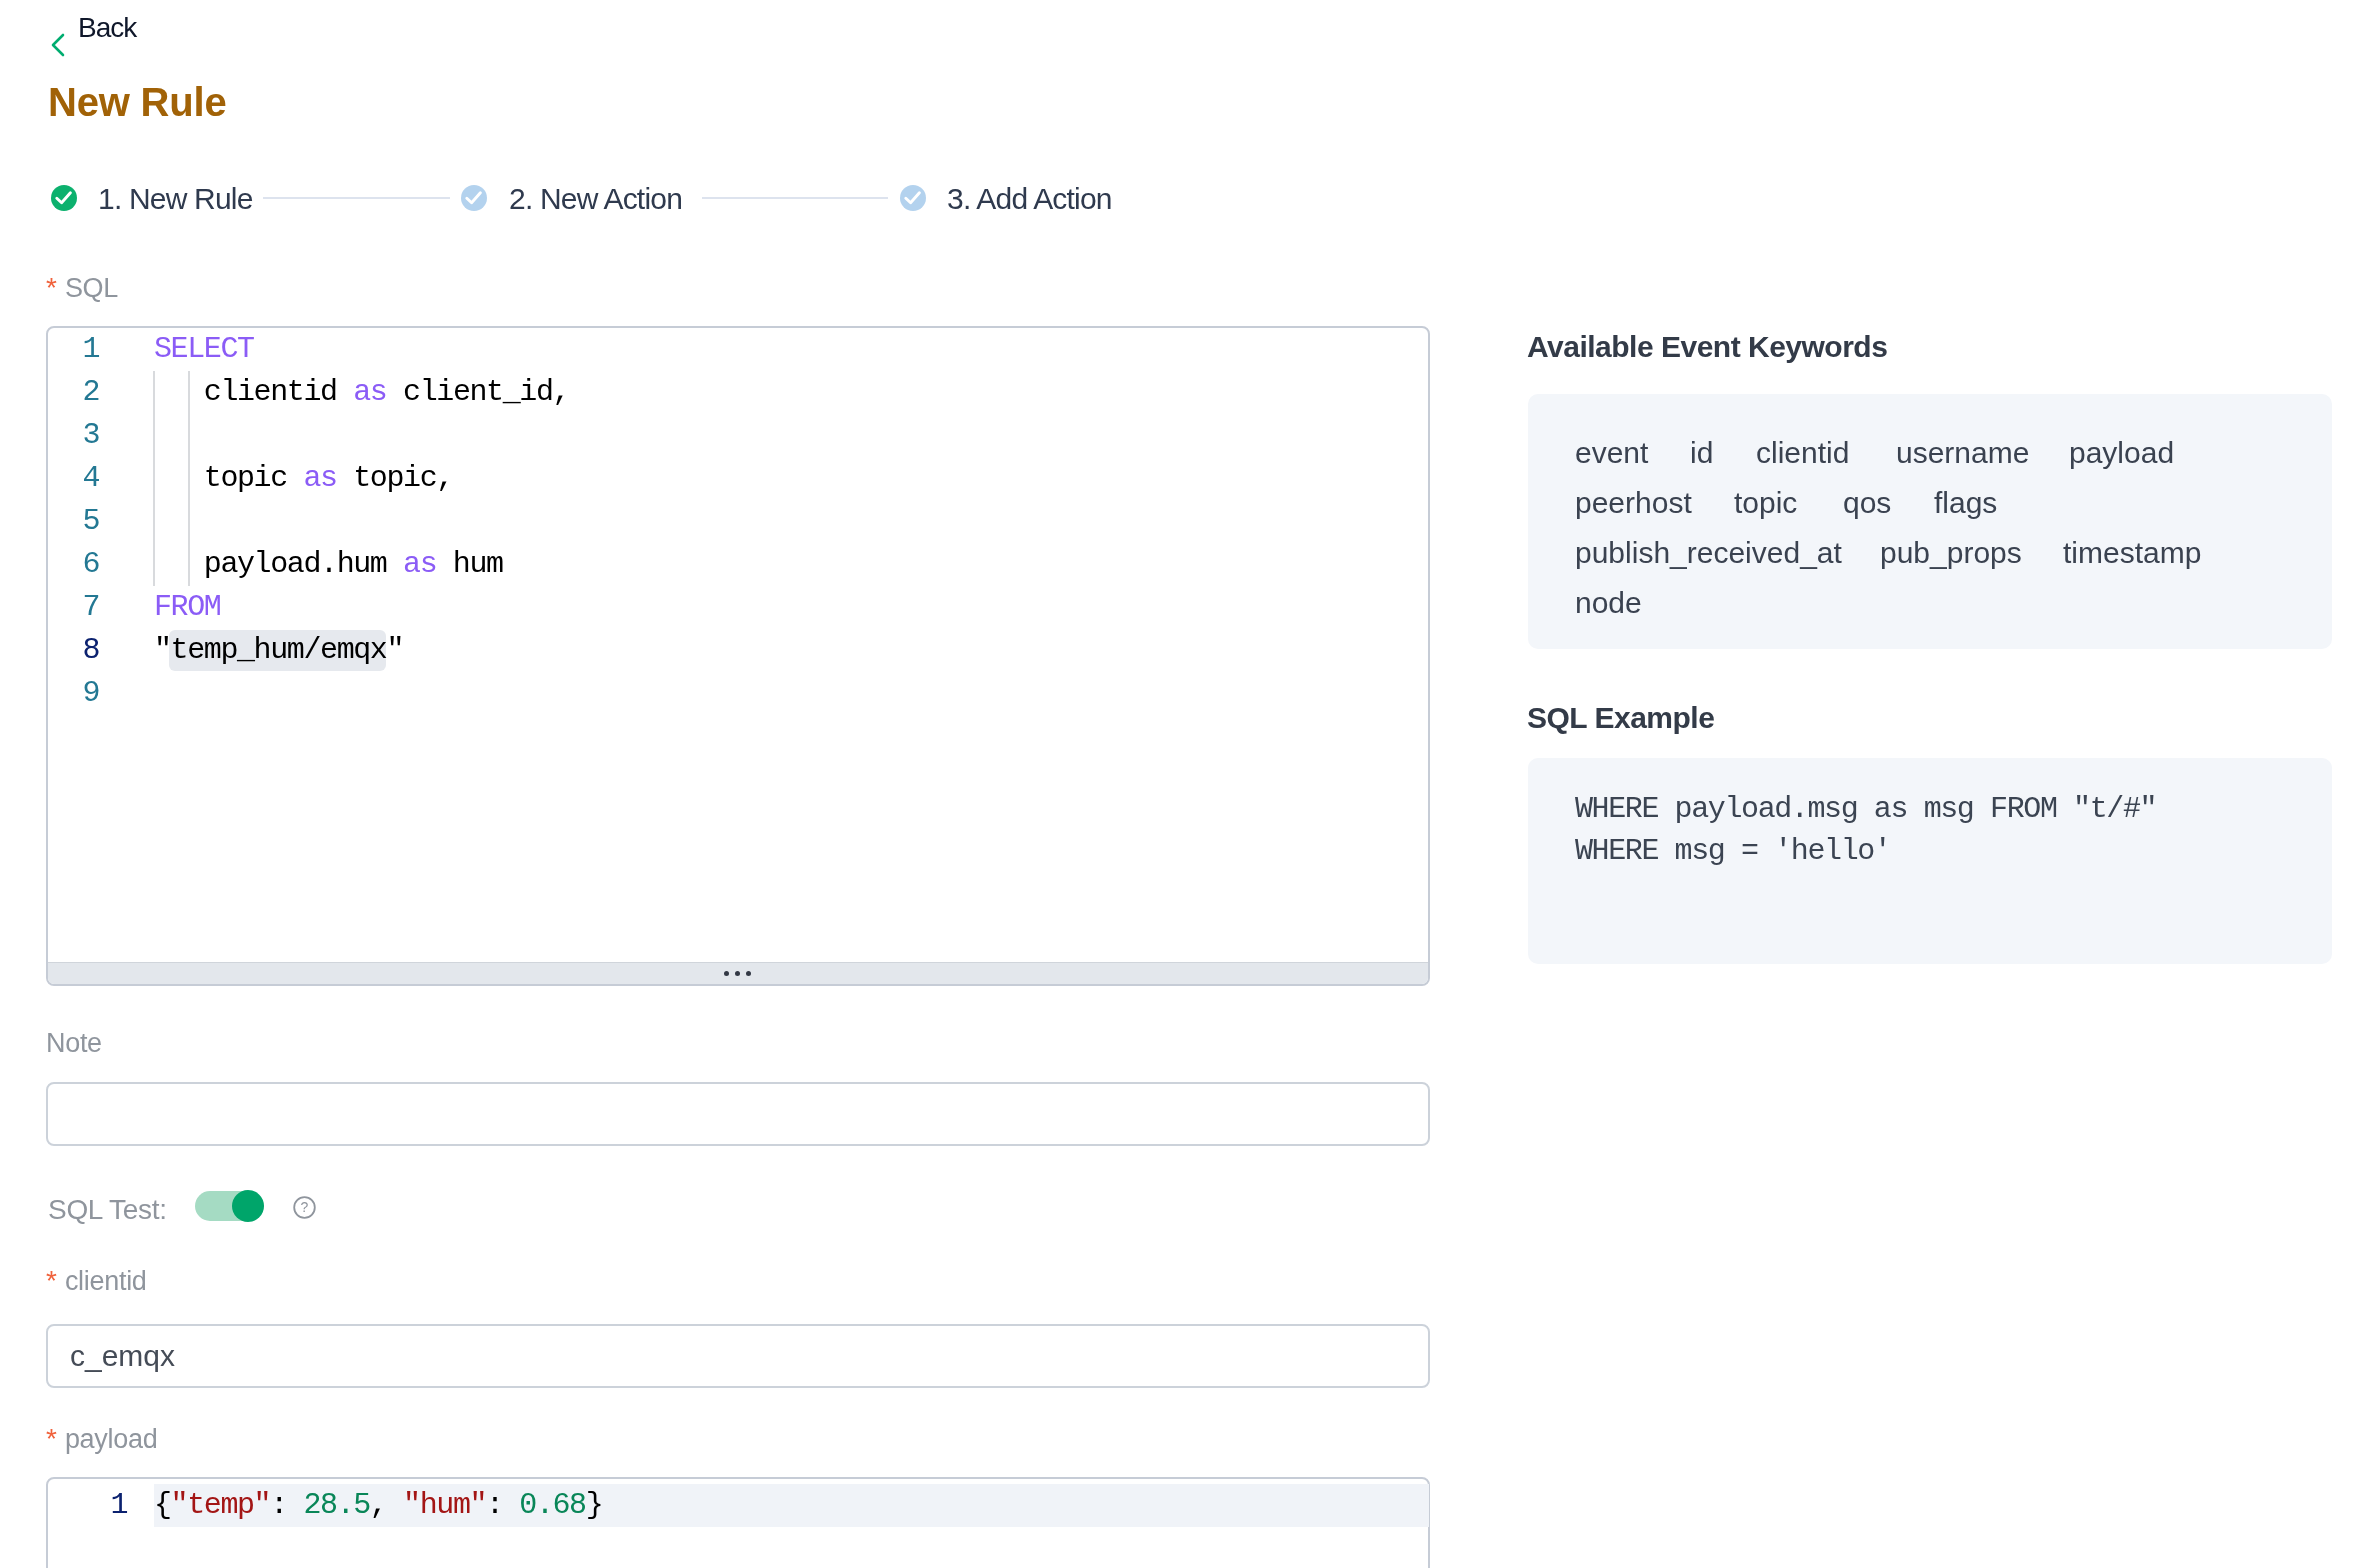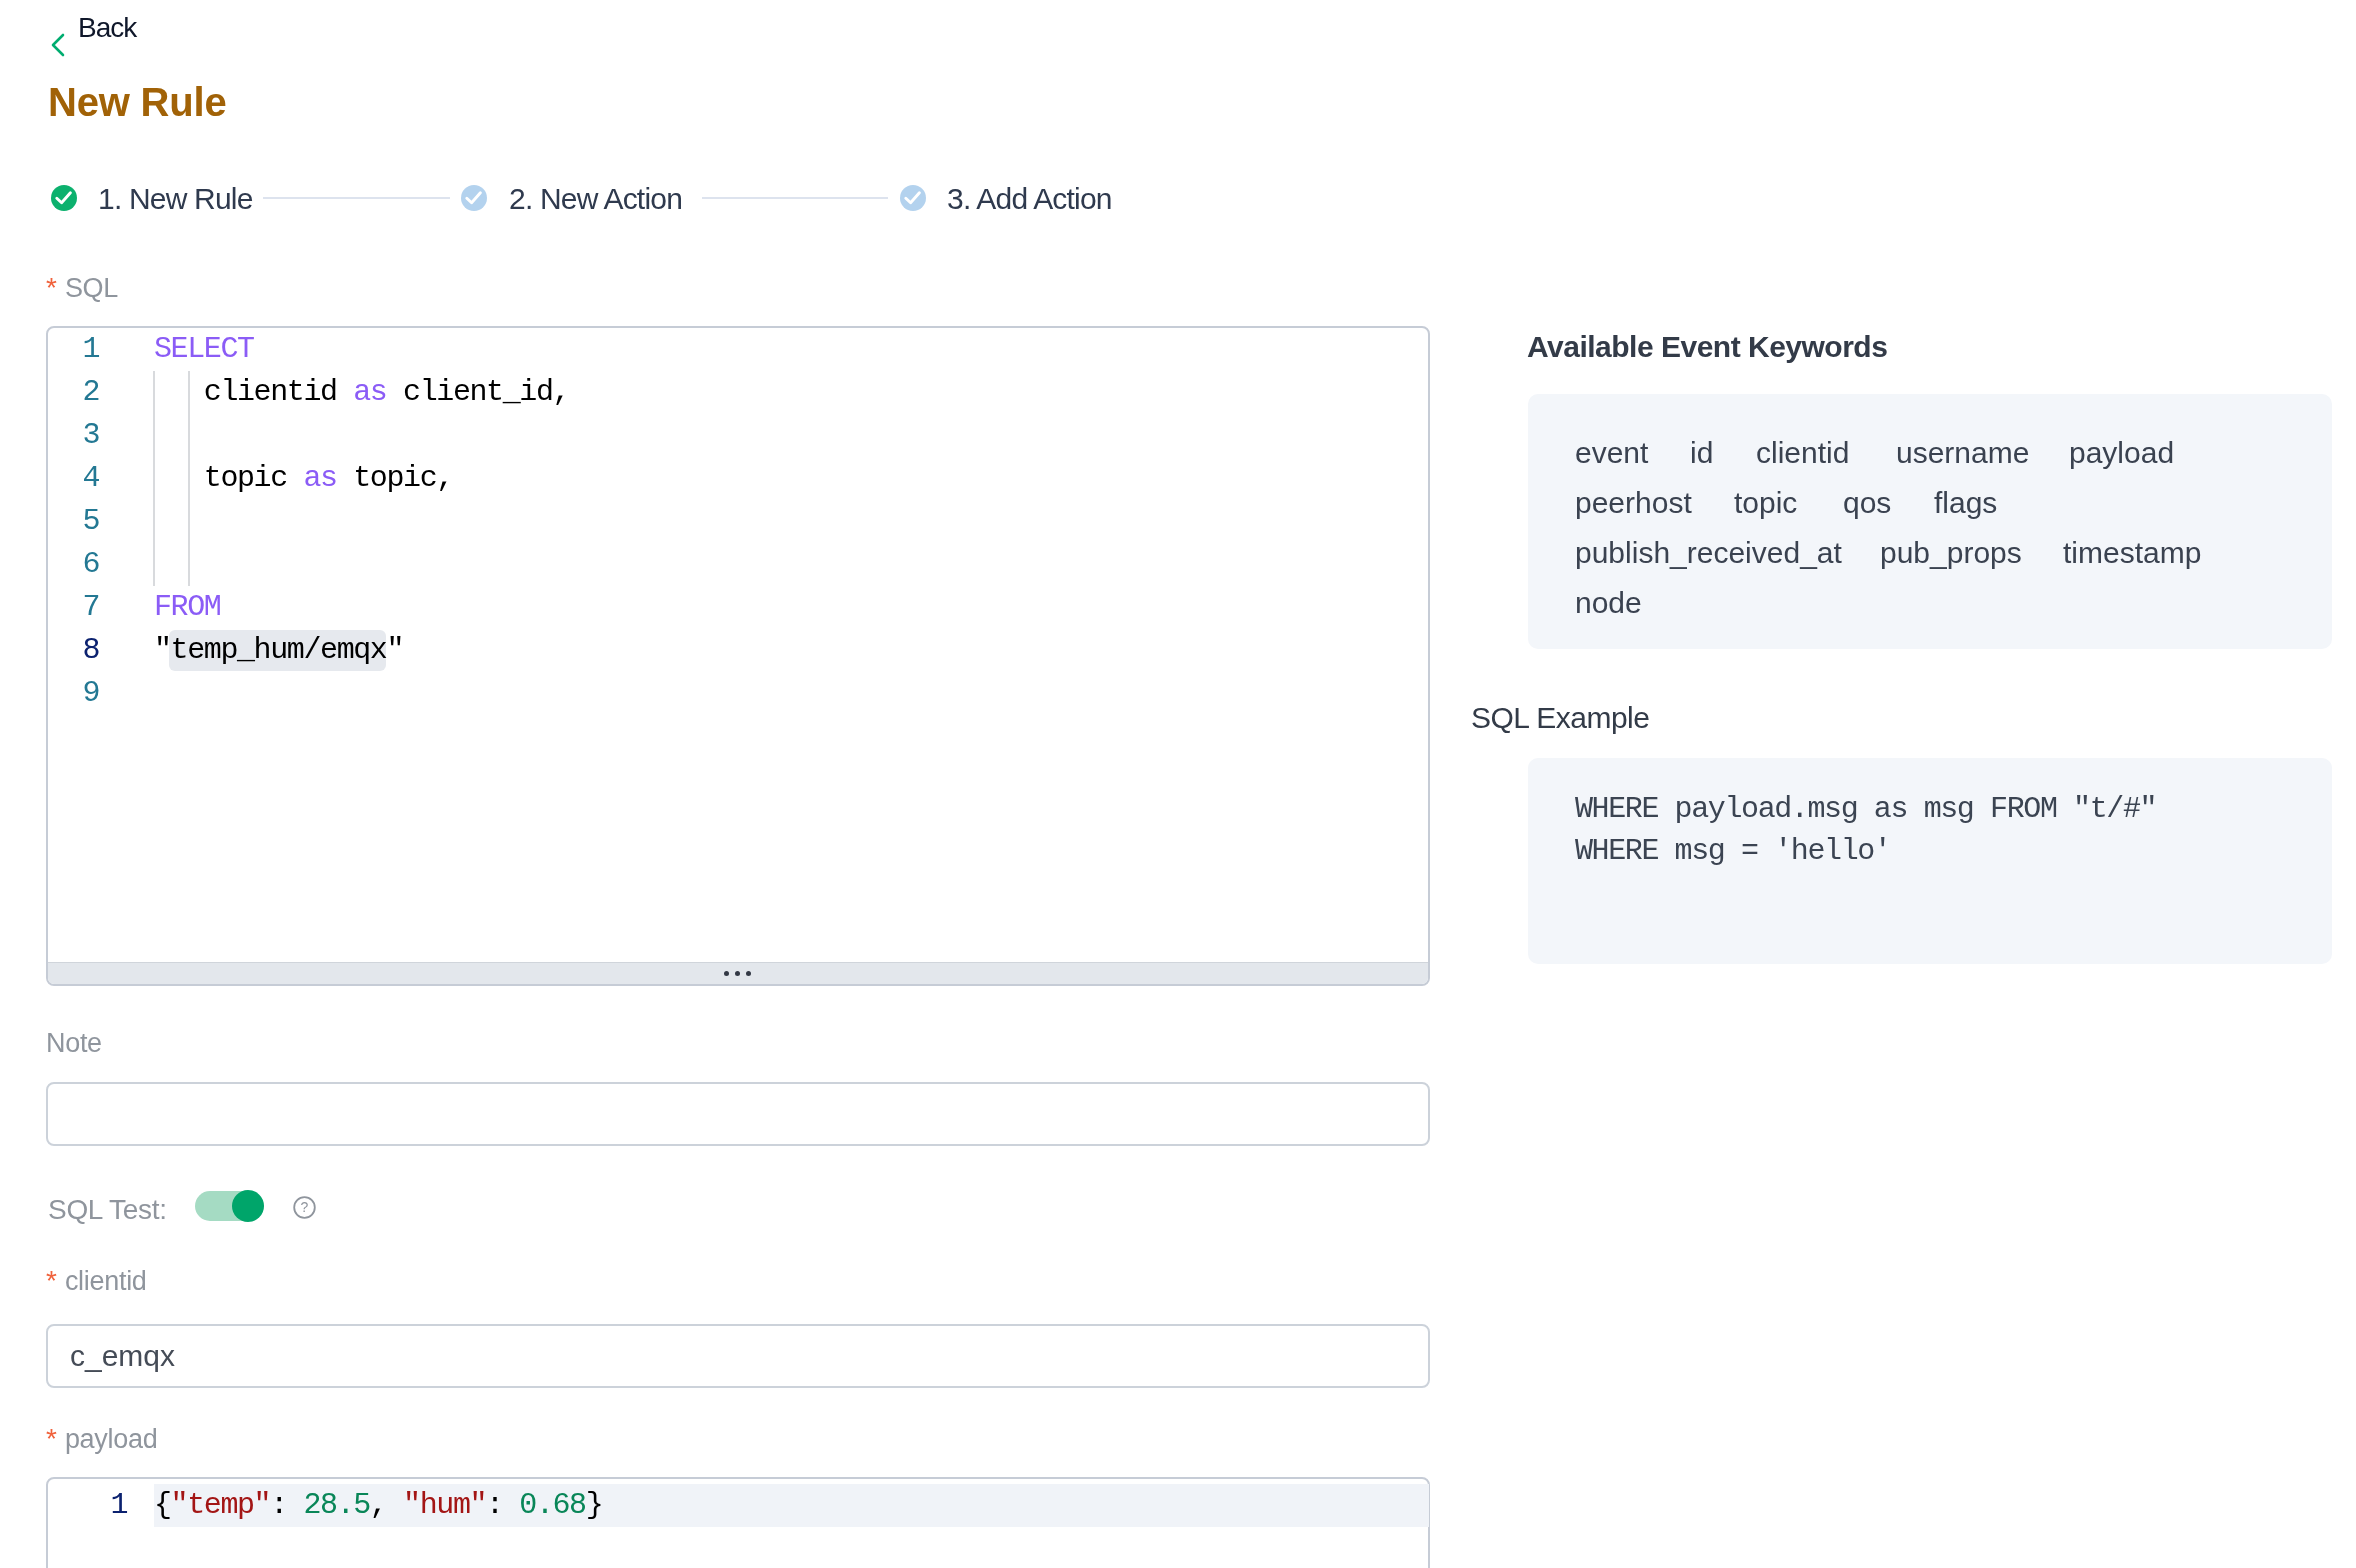--- a/index.html
+++ b/index.html
@@ -61,20 +61,21 @@
   <div class="ln mono" style="left:33px;top:129px">4</div>
   <div class="ln mono" style="left:33px;top:172px">5</div>
   <div class="ln mono" style="left:33px;top:215px">6</div>
   <div class="ln mono" style="left:33px;top:258px">7</div>
   <div class="ln mono" style="left:33px;top:301px;color:#0b216f">8</div>
   <div class="ln mono" style="left:33px;top:344px">9</div>
 
   <div class="cl mono" style="left:106px;top:0px"><span class="k">SELECT</span></div>
   <div class="cl mono" style="left:106px;top:43px">   clientid <span class="k">as</span> client_id,</div>
   <div class="cl mono" style="left:106px;top:129px">   topic <span class="k">as</span> topic,</div>
+  <div class="cl mono" style="left:106px;top:215px">   payload.hum <span class="k">as</span> hum</div>
   <div class="cl mono" style="left:106px;top:258px"><span class="k">FROM</span></div>
   <div class="cl mono" style="left:106px;top:301px">"temp_hum/emqx"</div>
 
   <div class="abs" style="left:0px;top:634px;width:1380px;height:22px;background:#e3e7ec;border-top:1px solid #d0d5db;border-radius:0 0 6px 6px">
     <div class="abs" style="left:676px;top:8px;width:5px;height:5px;border-radius:50%;background:#333945"></div>
     <div class="abs" style="left:687px;top:8px;width:5px;height:5px;border-radius:50%;background:#333945"></div>
     <div class="abs" style="left:698px;top:8px;width:5px;height:5px;border-radius:50%;background:#333945"></div>
   </div>
 </div>
 
@@ -87,21 +88,21 @@
 <div class="kw" style="left:2069px;top:438px">payload</div>
 <div class="kw" style="left:1575px;top:488px">peerhost</div>
 <div class="kw" style="left:1734px;top:488px">topic</div>
 <div class="kw" style="left:1843px;top:488px">qos</div>
 <div class="kw" style="left:1934px;top:488px">flags</div>
 <div class="kw" style="left:1575px;top:538px">publish_received_at</div>
 <div class="kw" style="left:1880px;top:538px">pub_props</div>
 <div class="kw" style="left:2063px;top:538px">timestamp</div>
 <div class="kw" style="left:1575px;top:588px">node</div>
 
-<div class="abs" style="left:1471px;top:701px;font-size:30px;font-weight:400;color:#333b48;letter-spacing:-0.5px">SQL Example</div>
+<div class="abs" style="left:1527px;top:701px;font-size:30px;font-weight:700;color:#333b48;letter-spacing:-0.5px">SQL Example</div>
 <div class="abs" style="left:1528px;top:758px;width:804px;height:206px;background:#f3f6fa;border-radius:10px"></div>
 <div class="abs mono" style="left:1575px;top:788px;line-height:42px;color:#3b4452">WHERE payload.msg as msg FROM "t/#"
 WHERE msg = 'hello'</div>
 
 <div class="abs lbl" style="left:46px;top:1028px">Note</div>
 <div class="abs" style="left:46px;top:1082px;width:1384px;height:64px;border:2px solid #ccd2da;border-radius:8px"></div>
 
 <div class="abs lbl" style="left:48px;top:1194px;font-size:28px">SQL Test:</div>
 <div class="abs" style="left:195px;top:1191px;width:66px;height:30px;border-radius:15px;background:#a5dbc3"></div>
 <div class="abs" style="left:232px;top:1190px;width:32px;height:32px;border-radius:50%;background:#00a56a"></div>

